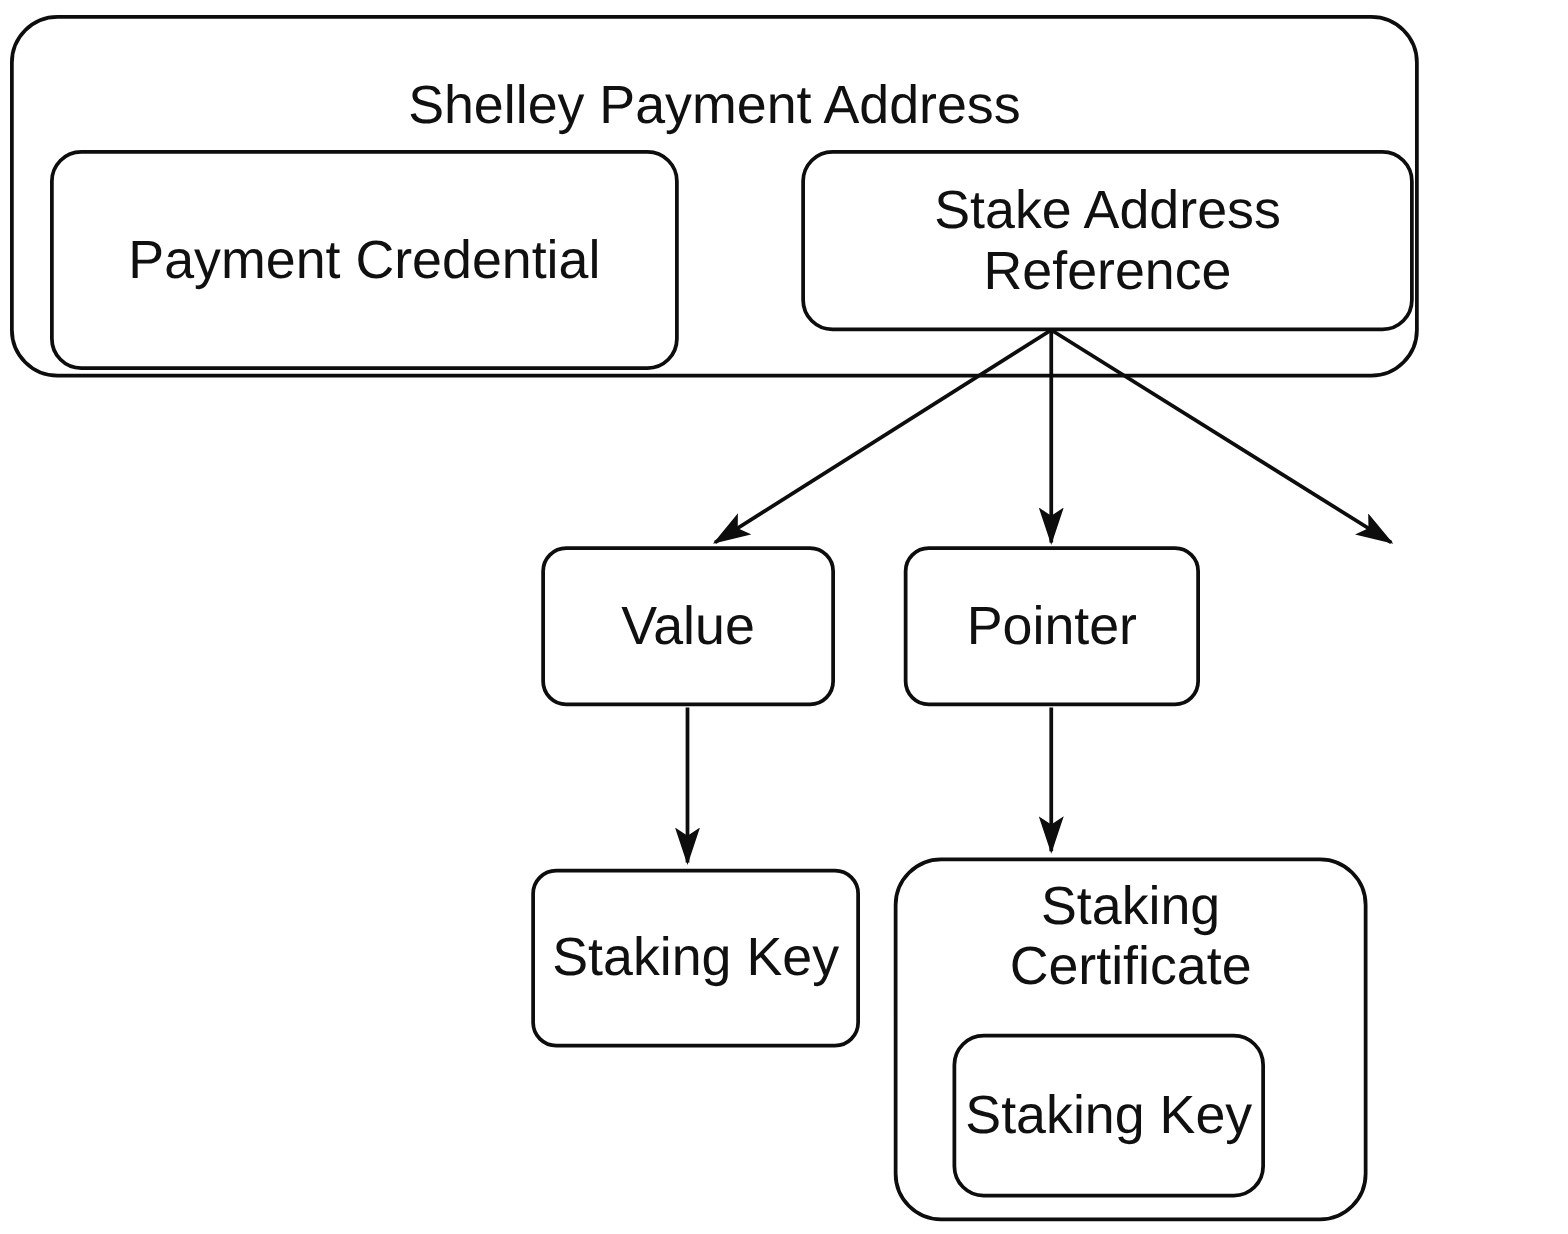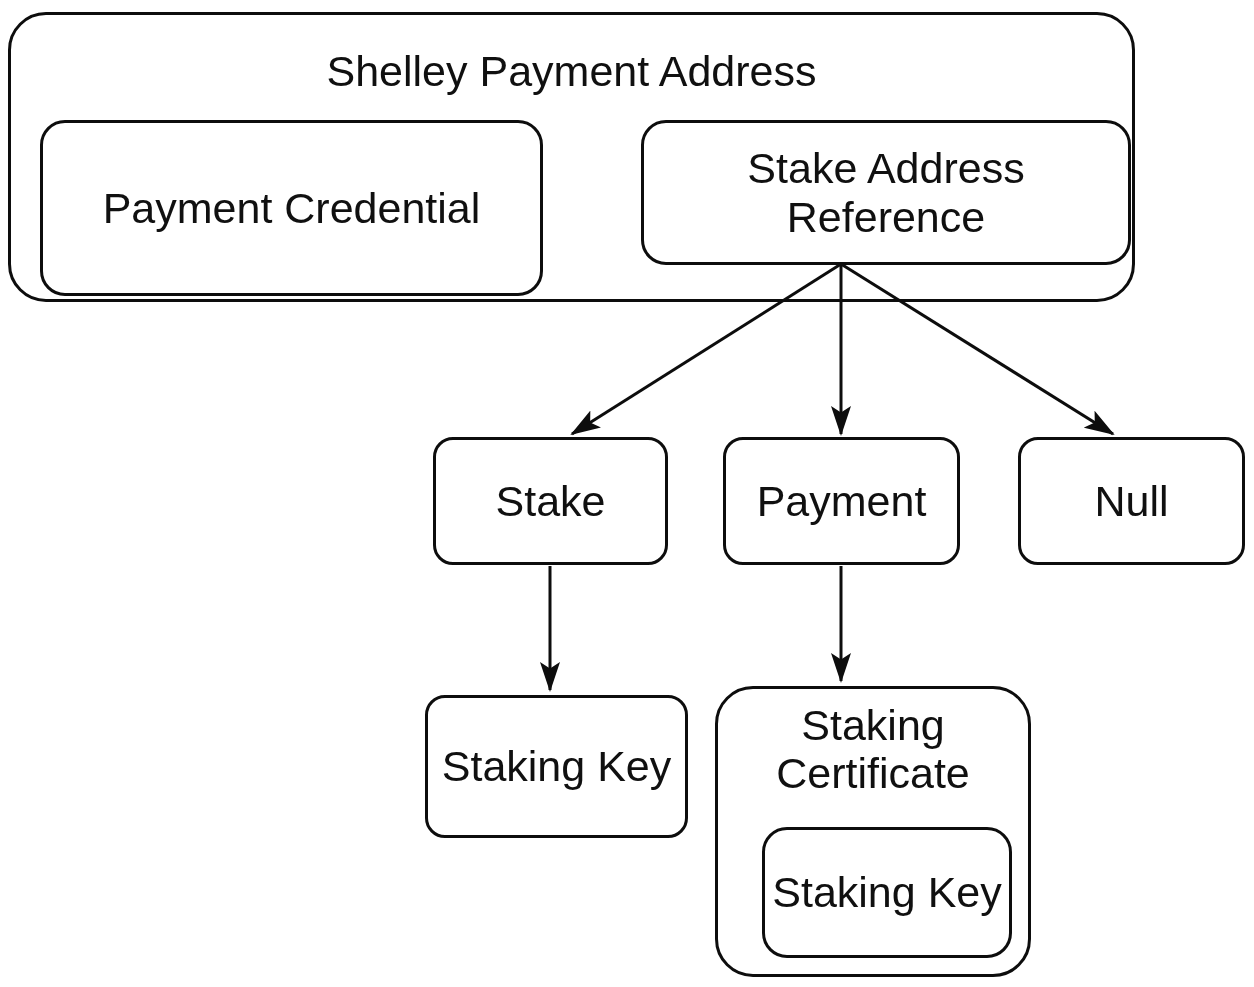--- a/index.html
+++ b/index.html
@@ -32,29 +32,29 @@
   
   .node.group {
     align-items: flex-start;
   }
   .node-label {
     display: block;
   }
 
   
   #box-shelley           { left:   8px; top:  12px; width: 1127px; height: 290px; border-radius: 38px; }
-  #box-shelley .node-label { padding-top: 32px; }
+  #box-shelley .node-label { padding-top: 45px; }
   #box-payment-cred      { left:  40px; top: 120px; width:  503px; height: 176px; border-radius: 25px; }
   #box-stake-ref         { left: 610px; top: 120px; width:  490px; height: 145px; border-radius: 25px; margin-left: 31px; }
   #box-stake-ref .node-label { max-width: 310px; }
   #box-value             { left: 433px; top: 437px; width:  235px; height: 128px; border-radius: 20px; }
   #box-pointer           { left: 723px; top: 437px; width:  237px; height: 128px; border-radius: 20px; }
   #box-null              { left:1018px; top: 437px; width:  227px; height: 128px; border-radius: 20px; }
   #box-staking-key       { left: 425px; top: 695px; width:  263px; height: 143px; border-radius: 20px; }
-  #box-staking-cert      { left: 715px; top: 686px; width:  316px; height: 291px; border-radius: 38px; }
+  #box-staking-cert      { left: 715px; top: 686px; width:  379px; height: 291px; border-radius: 38px; }
   #box-staking-cert .node-label { padding-top: 12px; max-width: 290px; margin: 0 auto; }
   #box-staking-key-inner { left: 762px; top: 827px; width:  250px; height: 131px; border-radius: 25px; }
 
   #edges {
     position: absolute;
     left: 0; top: 0;
     width: 1254px;
     height: 987px;
     pointer-events: none;
   }
@@ -75,30 +75,27 @@
 
   <div class="node" id="box-payment-cred">
     <span class="node-label">Payment Credential</span>
   </div>
 
   <div class="node" id="box-stake-ref">
     <span class="node-label">Stake Address Reference</span>
   </div>
 
   <div class="node" id="box-value">
-    <span class="node-label">Stake</span>
+    <span class="node-label">Value</span>
   </div>
 
   <div class="node" id="box-pointer">
-    <span class="node-label">Payment</span>
+    <span class="node-label">Pointer</span>
   </div>
 
-  <div class="node" id="box-null">
-    <span class="node-label">Null</span>
-  </div>
 
   <div class="node" id="box-staking-key">
     <span class="node-label">Staking Key</span>
   </div>
 
   <div class="node group" id="box-staking-cert">
     <span class="node-label">Staking Certificate</span>
   </div>
 
   <div class="node" id="box-staking-key-inner">

